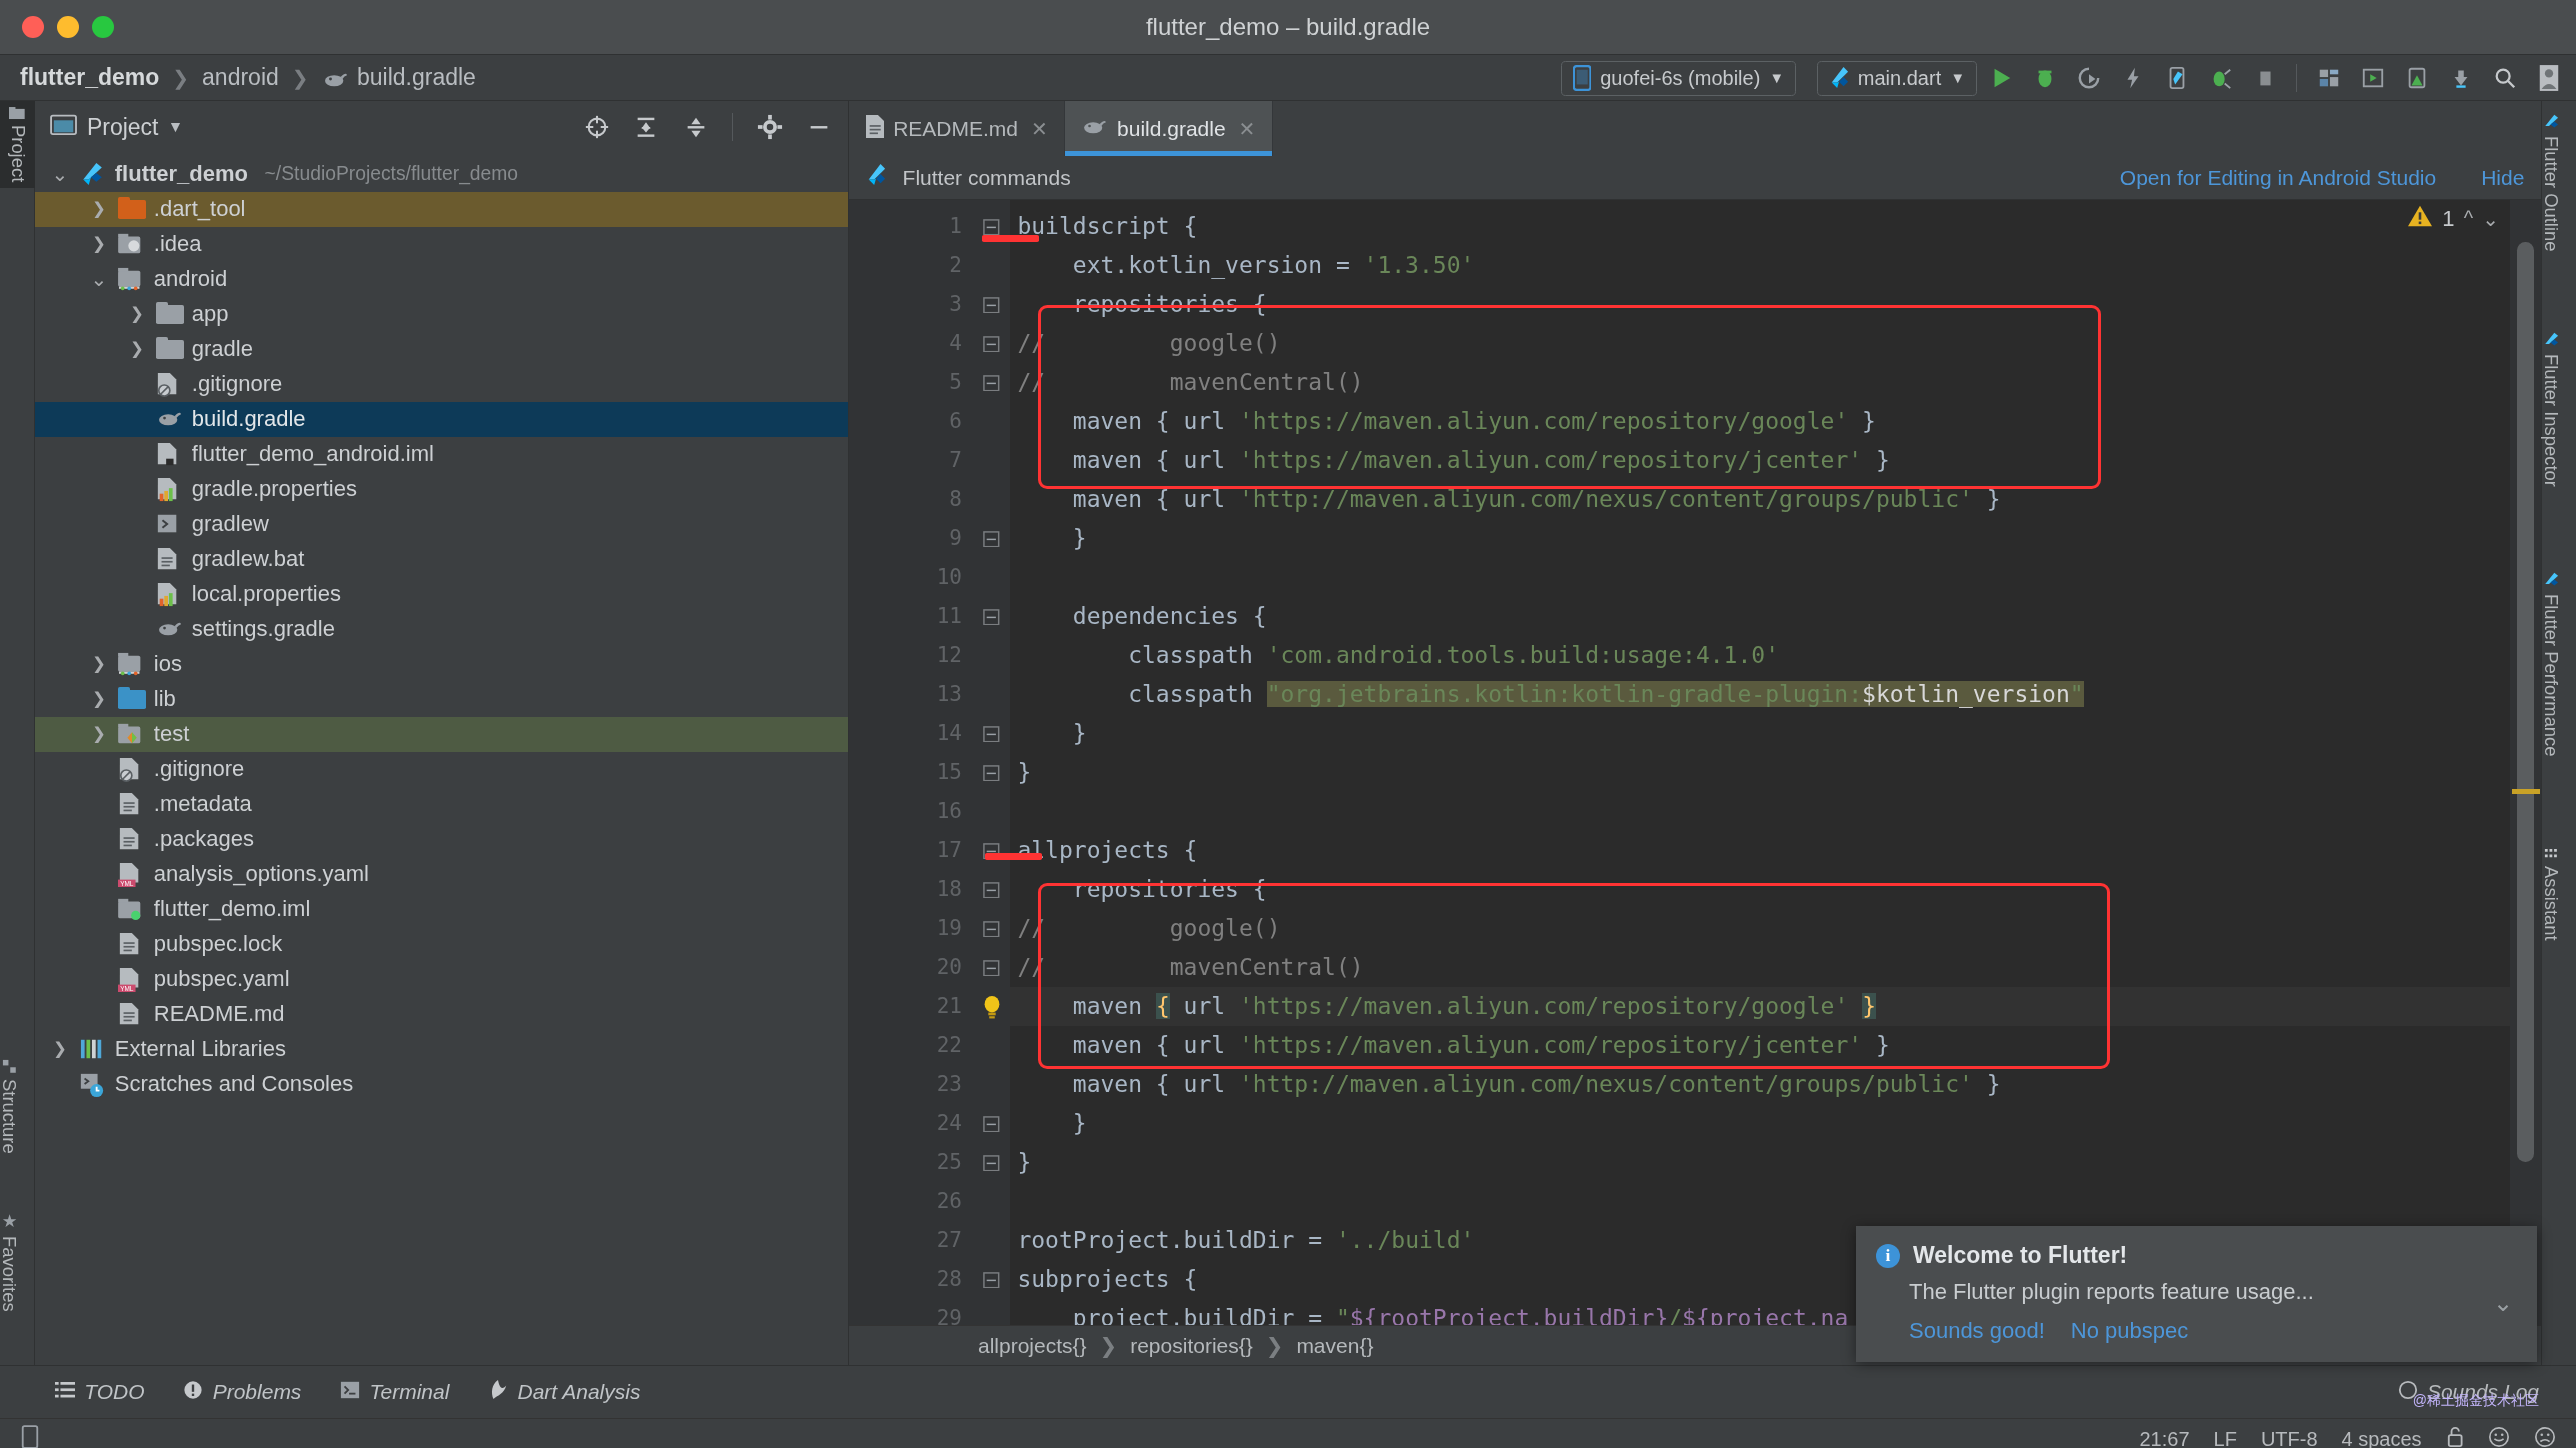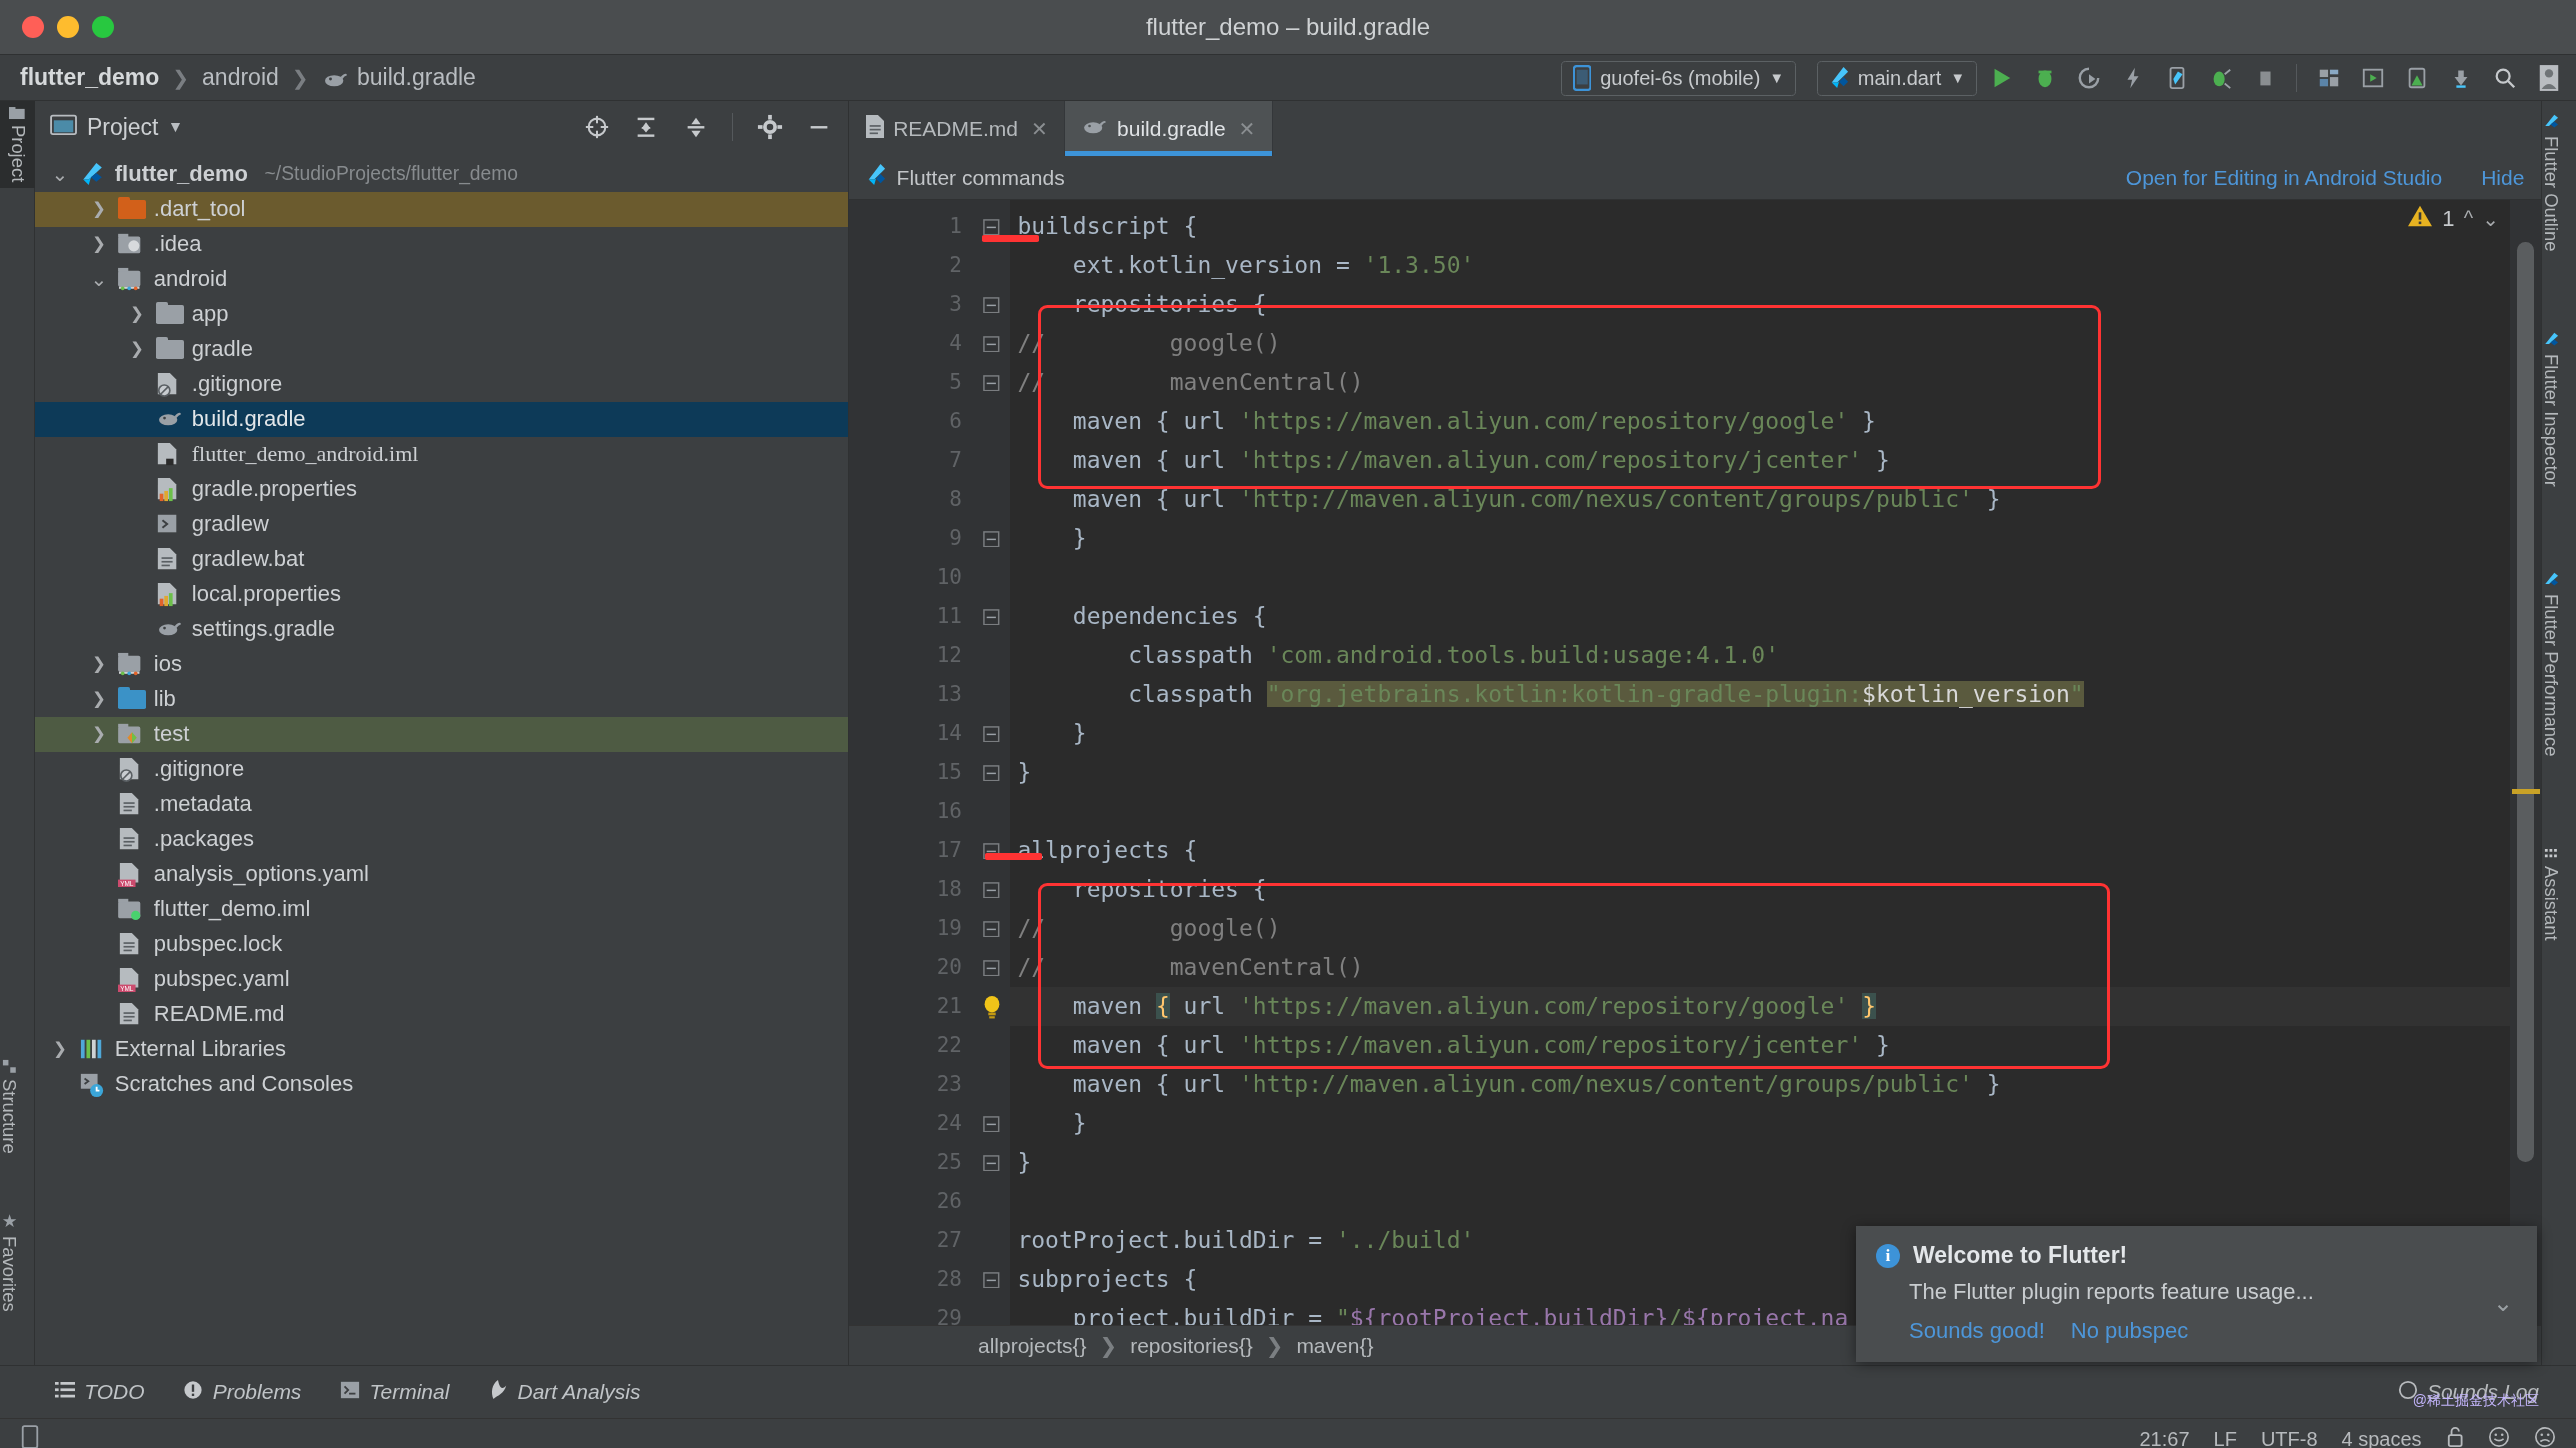--- a/index.html
+++ b/index.html
@@ -60,21 +60,21 @@
   
   #editor { flex:1; display:flex; flex-direction:column; background:#2b2b2b; min-width:0;}
   #tabs { height:55px; background:#3c3f41; display:flex; align-items:stretch; }
   .tab { display:flex; align-items:center; gap:9.2px; padding:0 16.6px; font-size:21px; color:#b5b9bc; cursor:pointer;
          border-right:0.9px solid #34373a; }
   .tab.active { background:#4e5254; color:#e0e3e6; position:relative; }
   .tab.active:after { content:""; position:absolute; left:0; right:0; bottom:0; height:4.6px; background:#3d94d9; }
   .tab .x { color:#8a8e91; font-size:20px; margin-left:3.7px; }
 
   #fcbar { height:44px; background:#3c3f41; display:flex; align-items:center; padding:0 16.6px;
-           border-bottom:0.9px solid #2f3132; gap:11px; font-size:21px; color:#c2c5c8;}
+           border-bottom:0.9px solid #2f3132; gap:17px; font-size:21px; color:#c2c5c8;}
   #fcbar .grow { flex:1; }
   #fcbar a { color:#4d96d9; text-decoration:none; margin-left:28px; }
 
   #codewrap { flex:1; display:flex; position:relative; overflow:hidden; }
   #gutter { width:124px; background:#313335; color:#606366; font-family:"DejaVu Sans Mono", monospace;
             font-size:21px; text-align:right; padding-top:7.4px; flex:none; position:relative;}
   .gl { height:39px; line-height:39px; padding-right:11px; position:relative; }
   #foldcol { width:37px; background:#313335; flex:none; padding-top:7.4px; position:relative;}
   .fr { height:39px; display:flex; align-items:center; justify-content:center; color:#7a7d80; font-size:15.6px;}
   #code { flex:1; position:relative; padding-top:7.4px; font-family:"DejaVu Sans Mono", monospace; font-size:23px;
@@ -390,21 +390,21 @@
         </div>
         <div class="row sel" style="padding-left: 90px;">
           <span class="arrow"></span>
           <span class="ico"><svg width="28" height="22" viewBox="0 0 30 24">
               <ellipse cx="13" cy="14" rx="10" ry="6" fill="#9aa0a6"></ellipse>
               <path d="M20 10 q6-6 7-2 q-3 1 -5 4z" fill="#9aa0a6"></path>
               <circle cx="9" cy="12" r="1.5" fill="#3c3f41"></circle>
             </svg></span>
           <span class="lbl">build.gradle</span>
         </div>
-        <div class="row" style="padding-left: 90px; font-family: Liberation Serif, serif;">
+        <div class="row" style="padding-left: 90px;">
           <span class="arrow"></span>
           <span class="ico"><svg width="24" height="26" viewBox="0 0 26 28">
               <path d="M2 1 h13 l7 7 v16 h-20z" fill="#b6bbbf"></path>
               <rect x="11" y="18" width="8" height="7" fill="#2b2b2b"></rect>
             </svg></span>
           <span class="lbl">flutter_demo_android.iml</span>
         </div>
         <div class="row" style="padding-left: 90px;">
           <span class="arrow"></span>
           <span class="ico"><svg width="24" height="26" viewBox="0 0 26 28">

